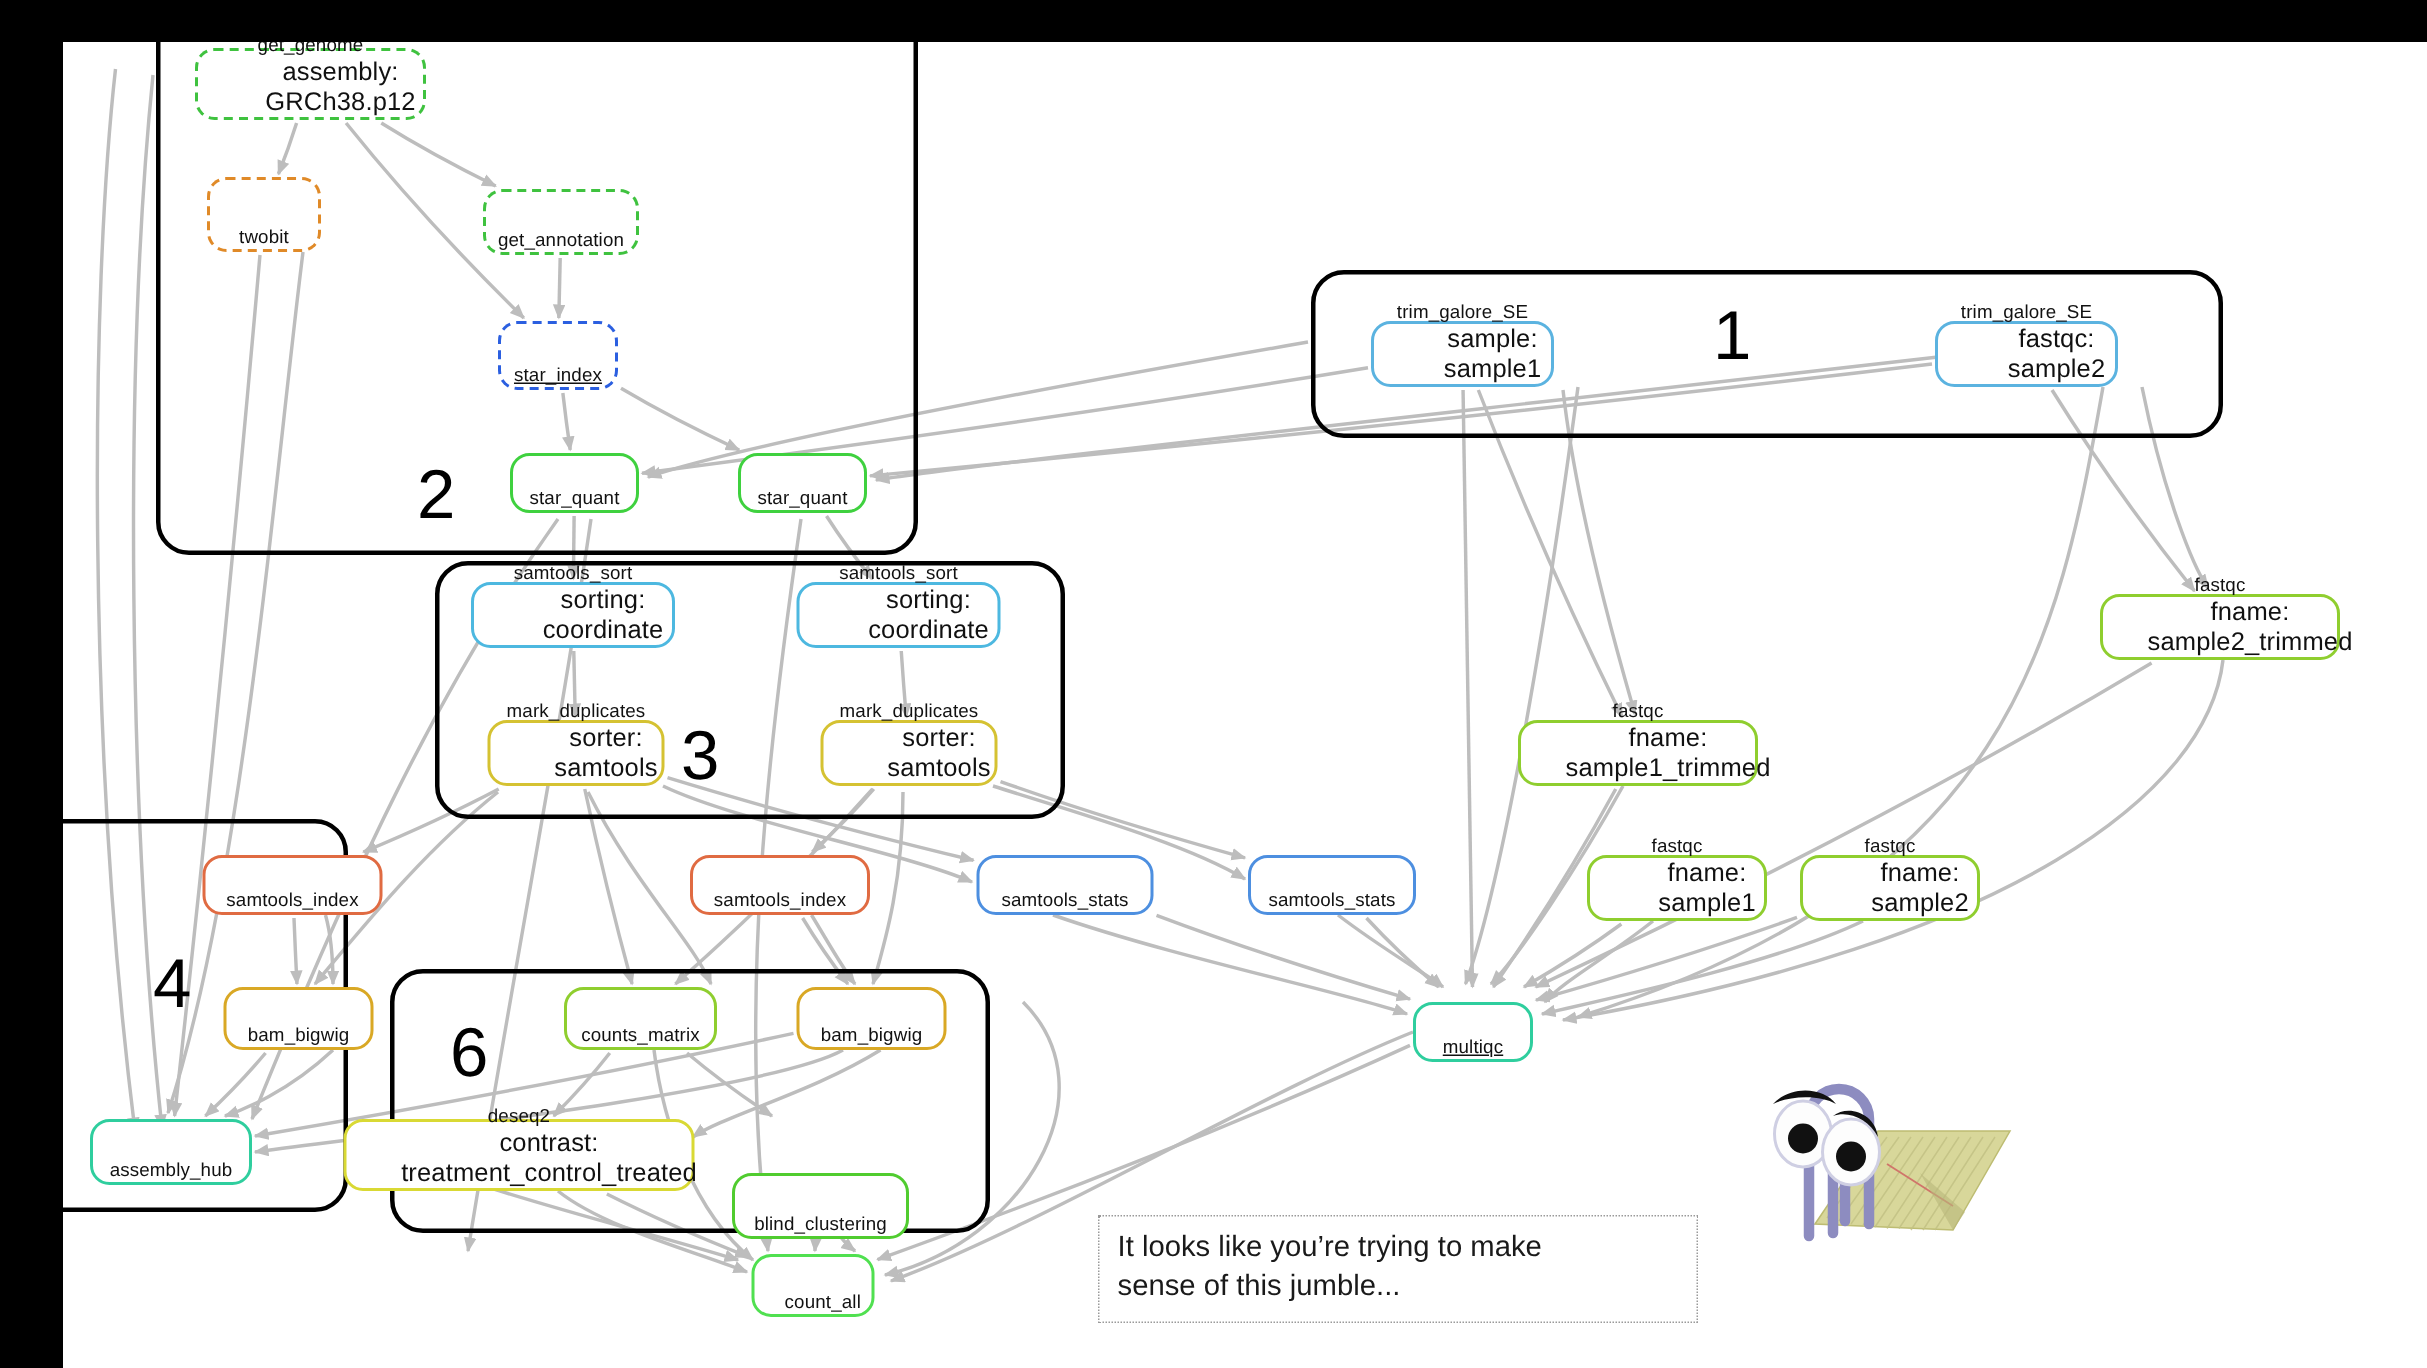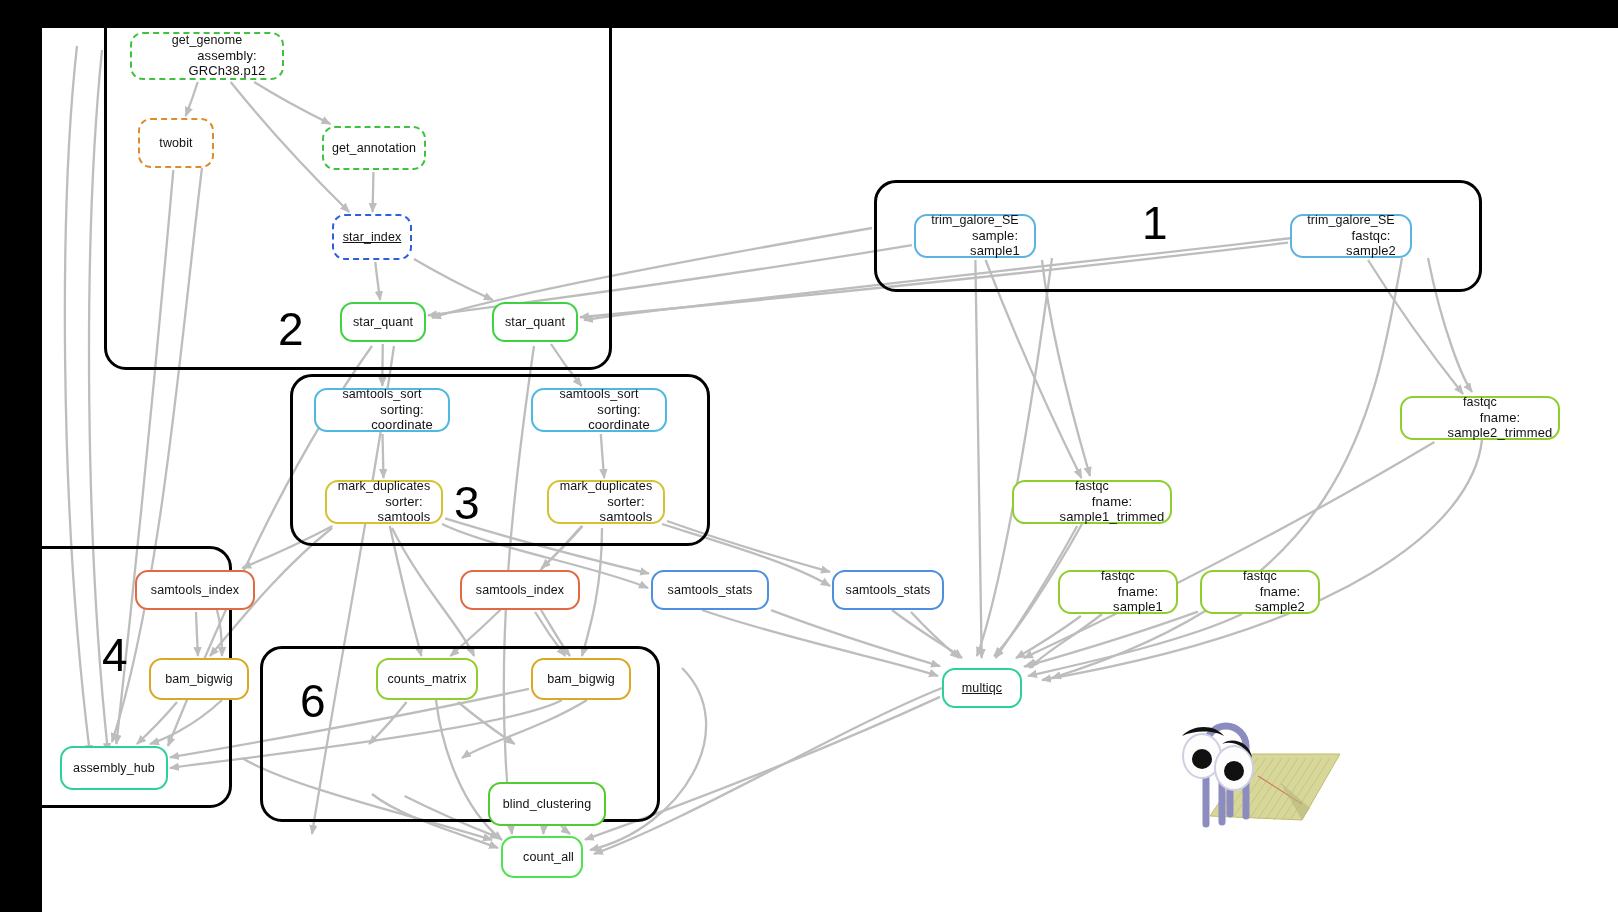--- a/index.html
+++ b/index.html
@@ -2,24 +2,24 @@
 <html><head>
 <meta charset="utf-8">
 <style>
   html,body{margin:0;padding:0;background:#000;}
   body{width:1618px;height:912px;overflow:hidden;font-family:"Liberation Sans",sans-serif;}
   #stage{position:relative;width:1618px;height:912px;background:#000;}
   #canvas{position:absolute;left:42px;top:28px;width:1576px;height:884px;background:#ffffff;overflow:hidden;}
   svg.layer{position:absolute;left:0;top:0;width:1576px;height:884px;overflow:visible;}
   .nodes{position:absolute;left:0;top:0;width:1576px;height:884px;}
   .node{position:absolute;box-sizing:border-box;background:#ffffff;border:2px solid #888;
-        border-radius:13px;display:flex;flex-direction:column;align-items:center;justify-content:center;
+        border-radius:13px;display:flex;flex-direction:column;align-items:center;justify-content:flex-end;
         text-align:center;line-height:1.18;color:#111;letter-spacing:.1px;}
   .node .l1{font-size:12.5px;}
-  .node .l2{font-size:13px;margin-left:40px;}
+  .node .l2{font-size:17px;margin-left:40px;}
   .node.dashed{border-style:dashed;border-width:2.5px;}
   .grp{position:absolute;box-sizing:border-box;border:3.5px solid #000;border-radius:22px;background:transparent;}
   .gnum{position:absolute;font-size:46px;font-weight:400;color:#000;font-family:"Liberation Sans",sans-serif;line-height:1;}
   .bubble{position:absolute;box-sizing:border-box;border:1px dotted #9a9a9a;background:#fff;
           padding:8px 12px 10px 12px;font-size:19.5px;color:#1a1a1a;line-height:1.33;}
   .clippy{position:absolute;}
 </style>
 </head>
 <body>
 
@@ -175,20 +175,24 @@
         </div>
         <div class="node" style="left: 334px; top: 630px; width: 102px; height: 42px; border-color: rgb(143, 206, 47);">
           <div class="l1">counts_matrix</div>
         </div>
         <div class="node" style="left: 489px; top: 630px; width: 100px; height: 42px; border-color: rgb(217, 168, 37);">
           <div class="l1">bam_bigwig</div>
         </div>
         <div class="node" style="left: 18px; top: 718px; width: 108px; height: 44px; border-color: rgb(47, 206, 158);">
           <div class="l1">assembly_hub</div>
         </div>
+        <div class="node" style="left: 187px; top: 718px; width: 234px; height: 48px; border-color: rgb(217, 217, 52);">
+          <div class="l1">deseq2</div>
+          <div class="l2">contrast: treatment_control_treated</div>
+        </div>
         <div class="node" style="left: 446px; top: 754px; width: 118px; height: 44px; border-color: rgb(80, 204, 47);">
           <div class="l1">blind_clustering</div>
         </div>
         <div class="node" style="left: 459px; top: 808px; width: 82px; height: 42px; border-color: rgb(80, 224, 80); padding-left: 13px;">
           <div class="l1">count_all</div>
         </div>
         <div class="node" style="left: 872px; top: 186px; width: 122px; height: 44px; border-color: rgb(91, 179, 224);">
           <div class="l1">trim_galore_SE</div>
           <div class="l2">sample: sample1</div>
         </div>
@@ -244,15 +248,19 @@
       <g>
         <ellipse cx="50" cy="60" rx="19" ry="22" fill="#fdfdfd" stroke="#cfcfe3" stroke-width="2"></ellipse>
         <ellipse cx="82" cy="72" rx="19" ry="22" fill="#fdfdfd" stroke="#cfcfe3" stroke-width="2"></ellipse>
         <ellipse cx="50" cy="63" rx="10" ry="10" fill="#111"></ellipse>
         <ellipse cx="82" cy="75" rx="10" ry="10" fill="#111"></ellipse>
         <path d="M30,40 C42,27 64,29 72,40 C62,34 42,34 30,40 Z" fill="#111"></path>
         <path d="M70,48 C80,40 98,46 100,62 C94,50 80,44 70,48 Z" fill="#111"></path>
       </g>
     </svg>
 
+    <div class="bubble" style="left:690px;top:782px;width:400px;">
+      <div>It looks like you’re trying to make</div>
+      <div>sense of this jumble...</div>
+    </div>
 
   </div>
 </div>
 
 </body></html>

